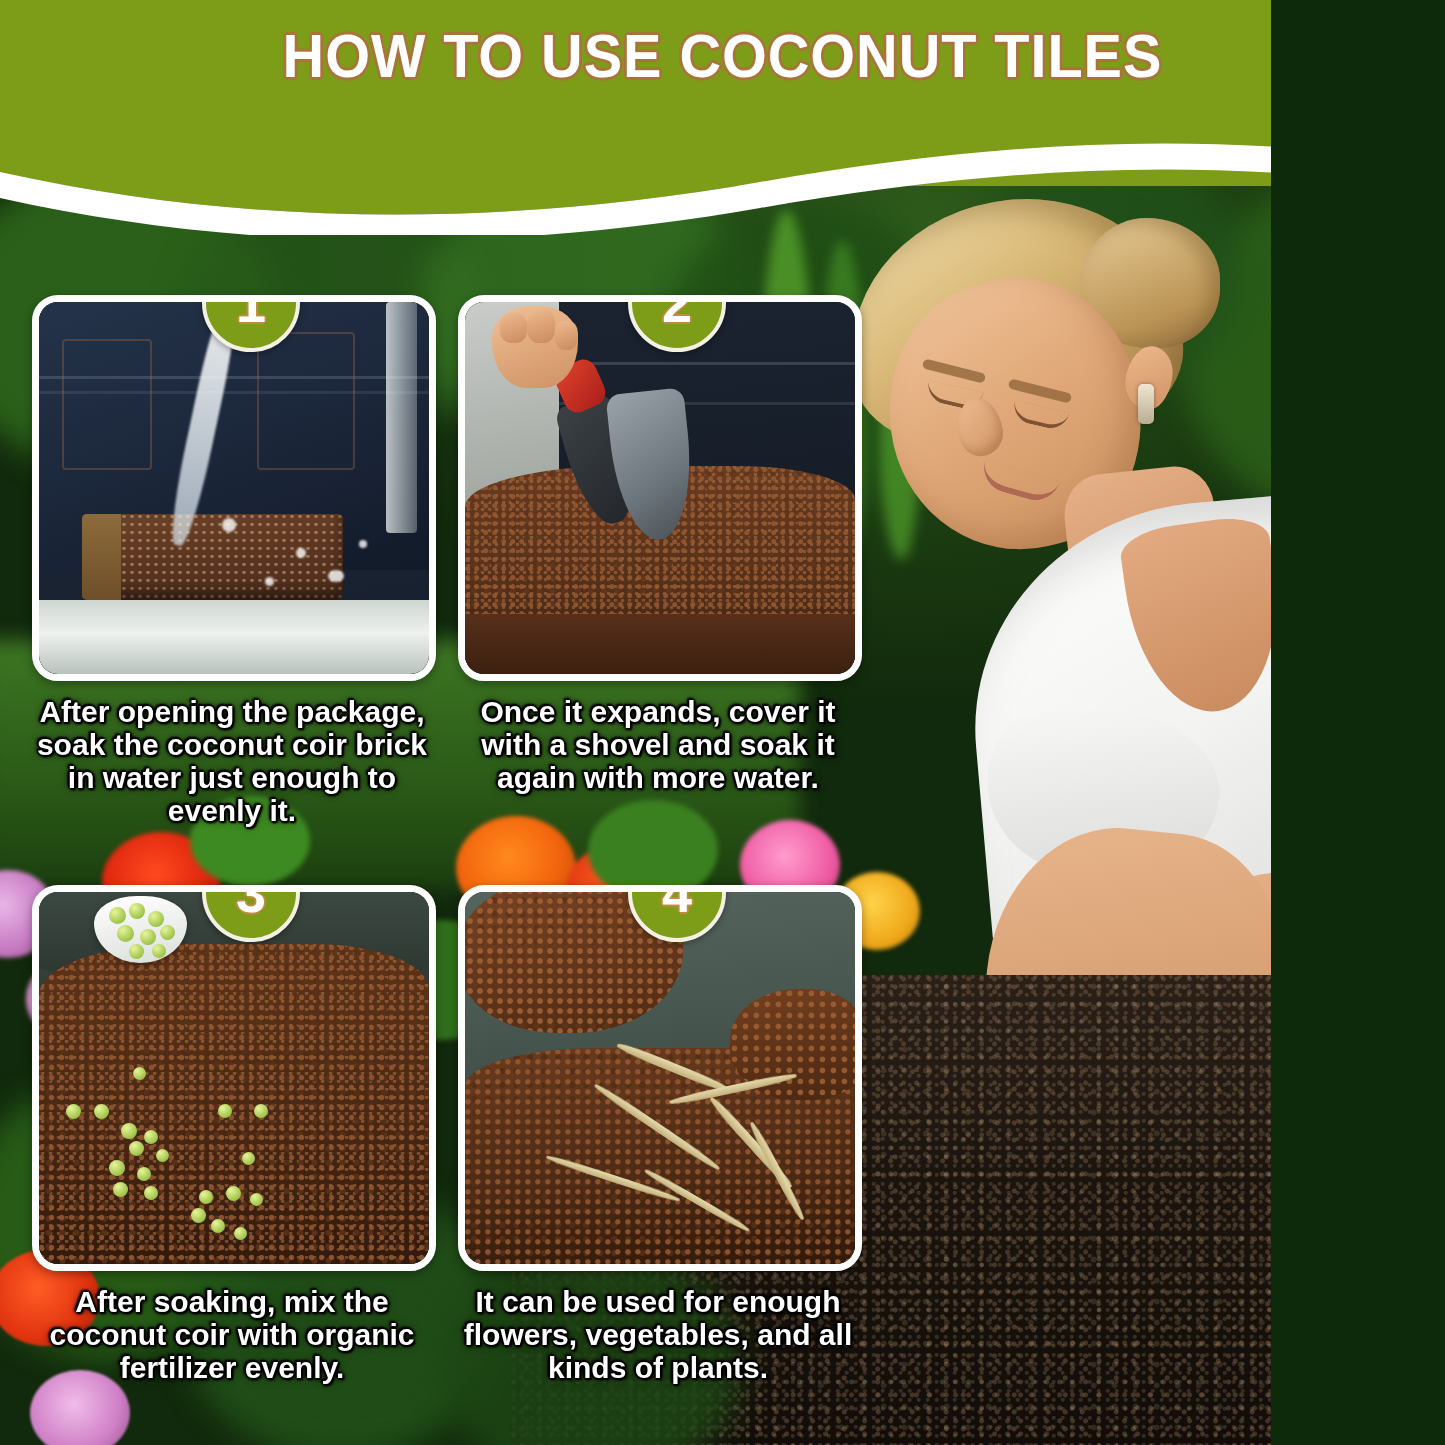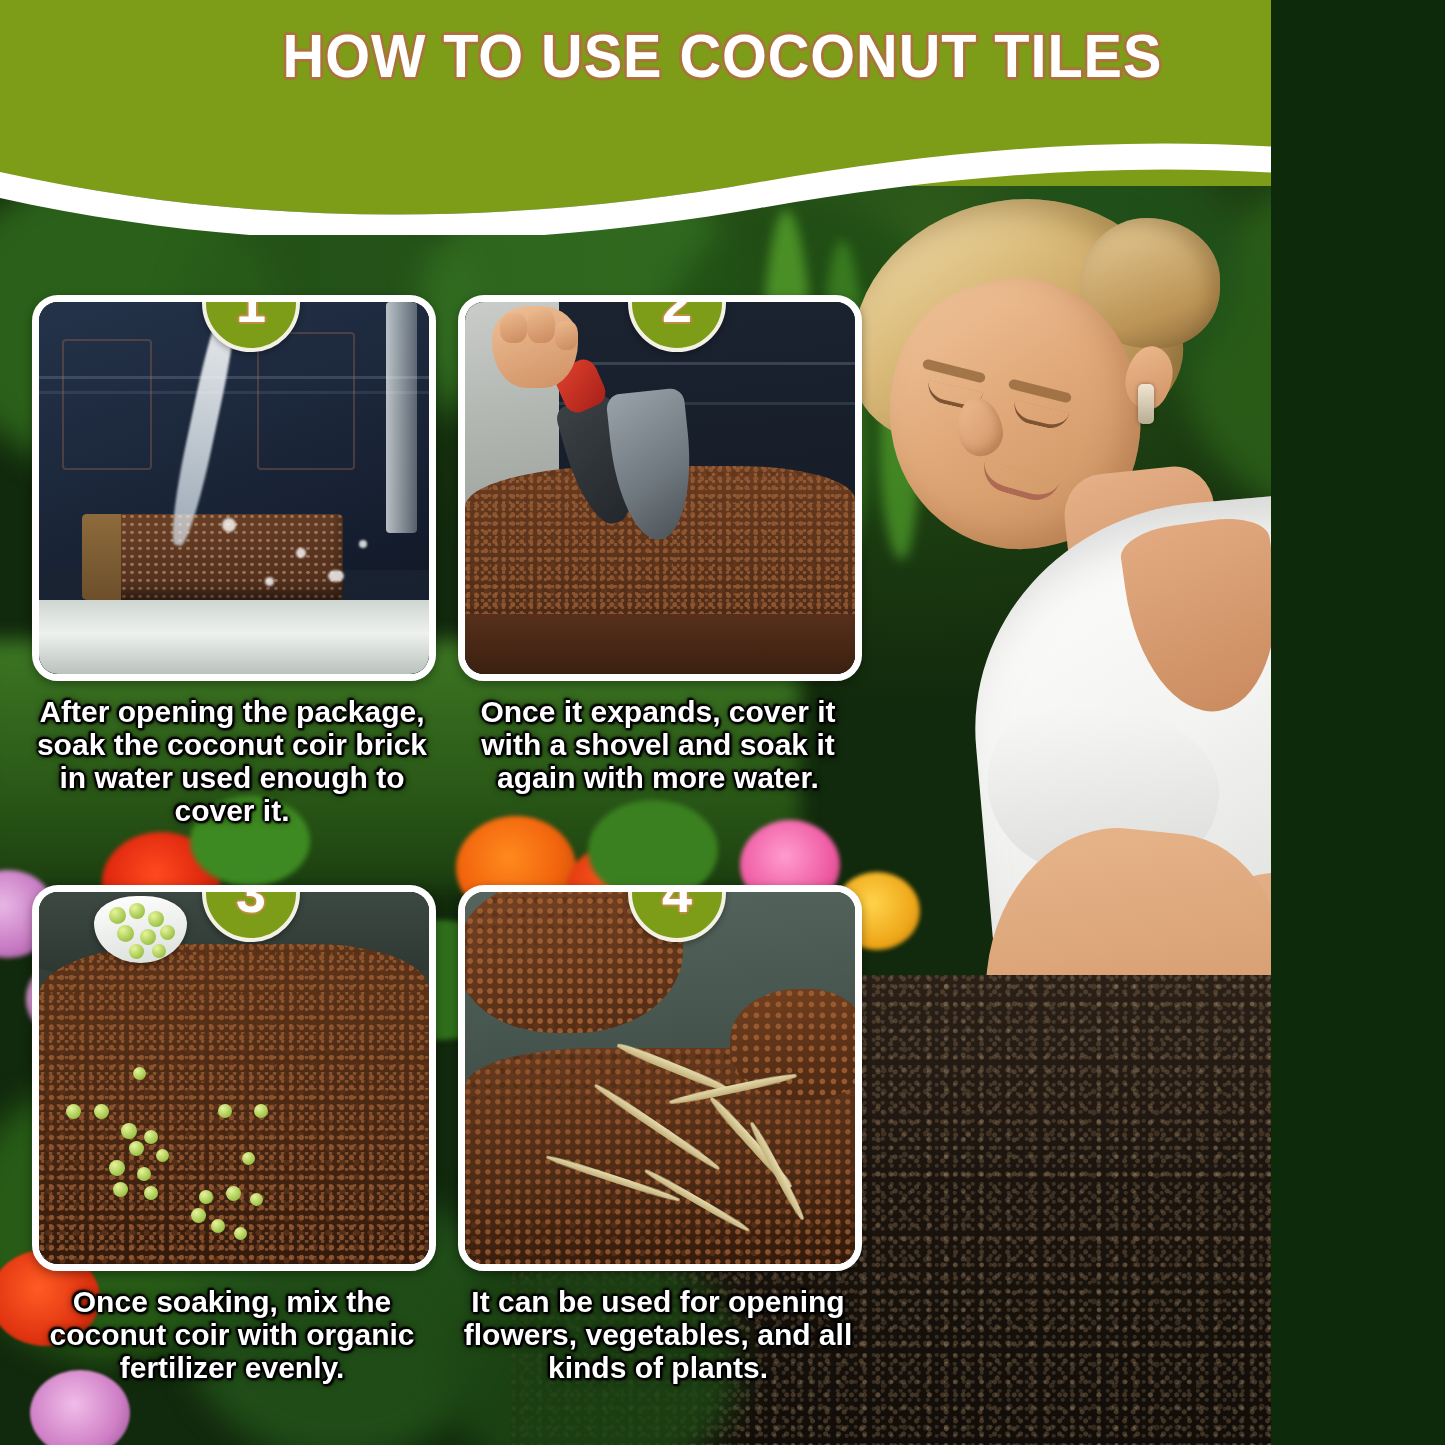--- a/index.html
+++ b/index.html
@@ -446,21 +446,21 @@
           <div class="t1-splash" style="left:74%;top:72%;width:16px;height:12px;"></div>
           <div class="t1-splash" style="left:58%;top:74%;width:9px;height:9px;"></div>
           <div class="t1-splash" style="left:82%;top:64%;width:8px;height:8px;"></div>
           <div class="t1-rim"></div>
           <div class="t1-bin"></div>
         </div>
         <div class="badge badge-1" style="background: rgb(125, 156, 24); border-color: rgb(243, 240, 228);">
           <span class="badge-num">1</span>
         </div>
       </div>
-      <div class="caption">After opening the package, soak the coconut coir brick in water used enough to cover it.</div>
+      <div class="caption">After opening the package, soak the coconut coir brick in water just enough to evenly it.</div>
     </div>
 
     <div class="step step-2">
       <div class="thumb">
         <div class="ph">
           <div class="t2-bg"></div>
           <div class="t2-panelL"></div>
           <div class="t2-seam" style="top:16%;"></div>
           <div class="t2-seam" style="top:27%;opacity:.7;"></div>
           <div class="t2-coir"></div>
@@ -513,21 +513,21 @@
           <div class="pellet" style="left:48%;top:79%;width:15px;height:15px;"></div>
           <div class="pellet" style="left:54%;top:81%;width:13px;height:13px;"></div>
           <div class="pellet" style="left:39%;top:85%;width:15px;height:15px;"></div>
           <div class="pellet" style="left:44%;top:88%;width:14px;height:14px;"></div>
           <div class="pellet" style="left:50%;top:90%;width:13px;height:13px;"></div>
         </div>
         <div class="badge badge-3" style="background: rgb(125, 156, 24); border-color: rgb(243, 240, 228);">
           <span class="badge-num">3</span>
         </div>
       </div>
-      <div class="caption">Once soaking, mix the coconut coir with organic fertilizer evenly.</div>
+      <div class="caption">After soaking, mix the coconut coir with organic fertilizer evenly.</div>
     </div>
 
     <div class="step step-4">
       <div class="thumb">
         <div class="ph">
           <div class="t4-bg"></div>
           <div class="t4-bed"></div>
           <div class="t4-clump"></div>
           <div class="t4-clump2"></div>
           <div class="root" style="left:38%;top:46%;width:120px;height:9px;transform:rotate(22deg);"></div>
@@ -535,17 +535,17 @@
           <div class="root" style="left:30%;top:62%;width:150px;height:8px;transform:rotate(34deg);"></div>
           <div class="root" style="left:58%;top:66%;width:120px;height:9px;transform:rotate(48deg);"></div>
           <div class="root" style="left:20%;top:76%;width:140px;height:7px;transform:rotate(18deg);"></div>
           <div class="root" style="left:66%;top:74%;width:110px;height:8px;transform:rotate(62deg);"></div>
           <div class="root" style="left:44%;top:82%;width:120px;height:7px;transform:rotate(30deg);"></div>
         </div>
         <div class="badge badge-4" style="background: rgb(125, 156, 24); border-color: rgb(243, 240, 228);">
           <span class="badge-num">4</span>
         </div>
       </div>
-      <div class="caption">It can be used for opening flowers, vegetables, and all kinds of plants.</div>
+      <div class="caption">It can be used for enough flowers, vegetables, and all kinds of plants.</div>
     </div>
 
   </div>
 </div>
 
 </body></html>

